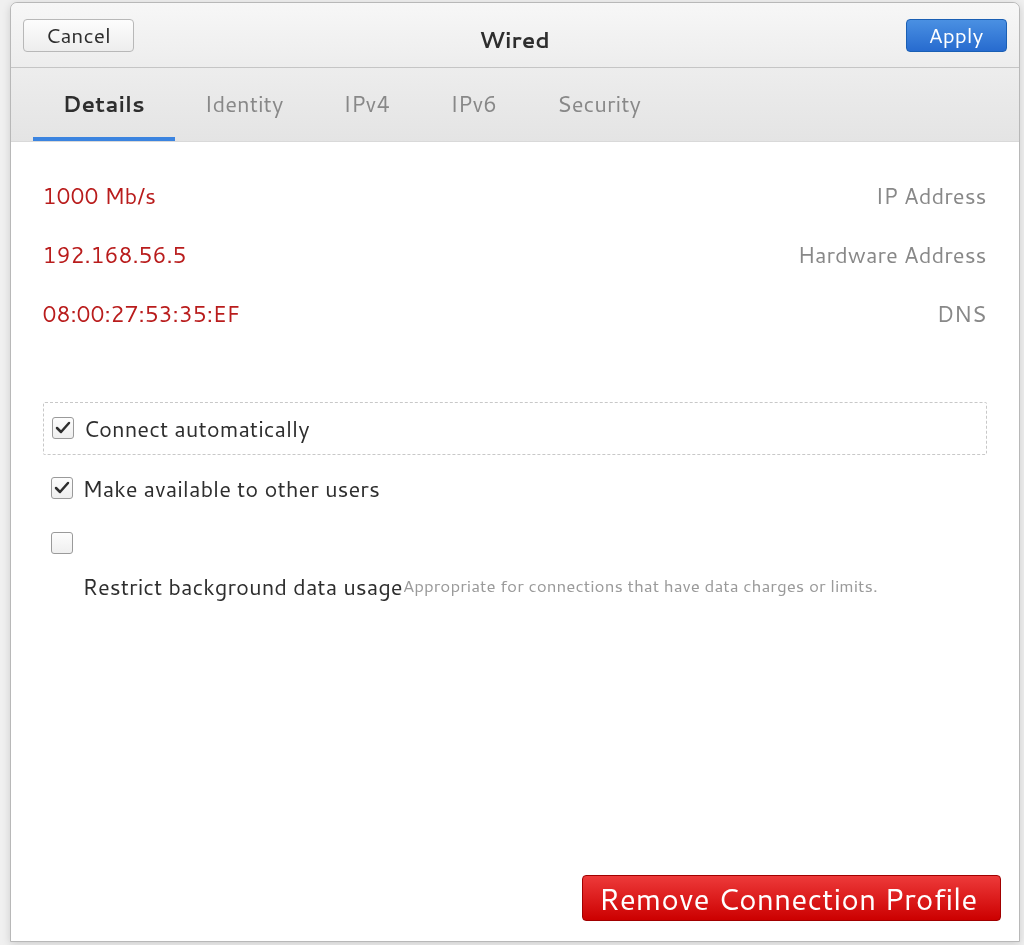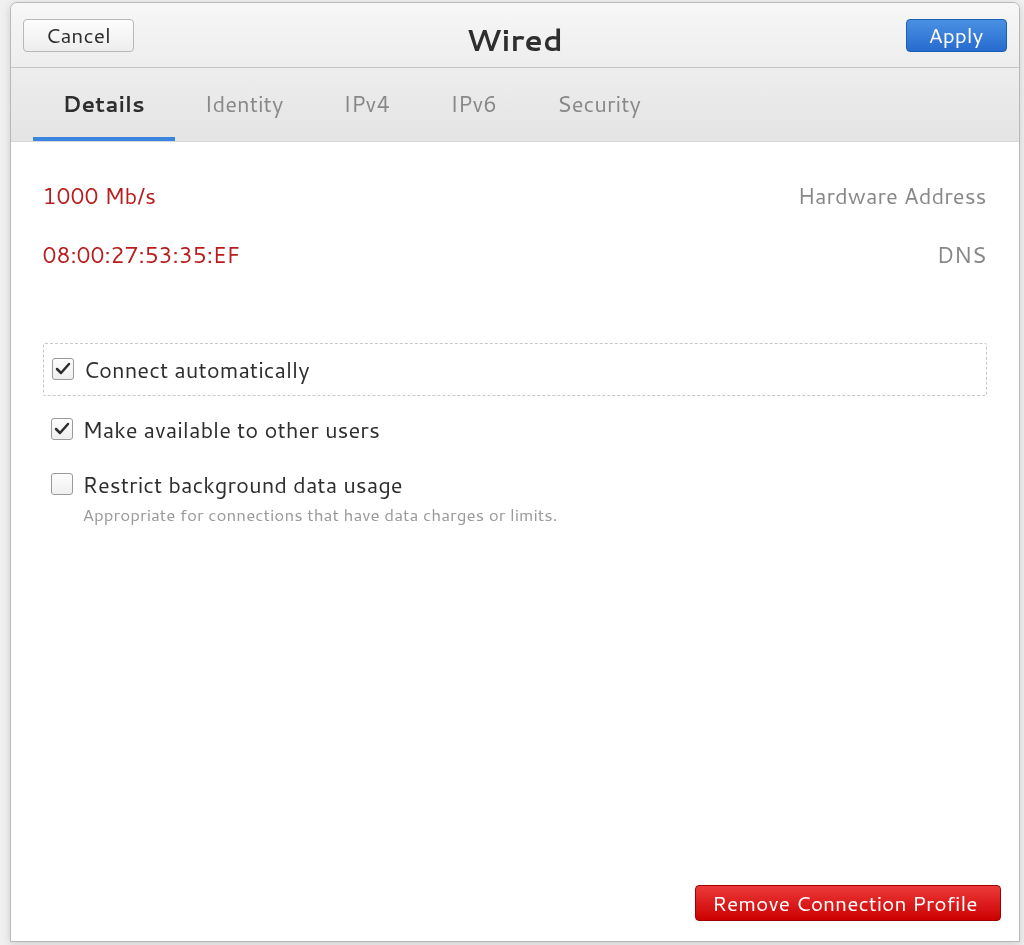--- a/index.html
+++ b/index.html
@@ -38,21 +38,21 @@
       padding: 0 12px;
       position: relative;
       border-radius: 6px 6px 0 0;
     }
     .header-title {
       position: absolute;
       left: 0;
       right: 0;
       text-align: center;
       font-weight: bold;
-      font-size: 30px;
+      font-size: 22px;
       color: #2e2e2e;
       pointer-events: none;
       margin-top: 8px;
     }
     .btn {
       height: 33px;
       padding: 0 22px;
       border-radius: 4px;
       border: 1px solid #b8b8b8;
       background: linear-gradient(#fdfdfd, #ededed);
@@ -66,22 +66,22 @@
     .btn.primary {
       border: 1px solid #1a5fb4;
       background: linear-gradient(#4a90e2, #276bcf);
       color: #ffffff;
       text-align: right;
     }
     .btn.destructive {
       border: 1px solid #a10000;
       background: linear-gradient(#ed3a3a, #cc0000);
       color: #ffffff;
-      height: 36px;
-      font-size: 21px;
+      height: 46px;
+      font-size: 30px;
       padding-left: 16px;
     }
     .spacer {
       flex: 1;
     }
     .tabbar {
       display: flex;
       background: linear-gradient(#ededed, #e4e4e4);
       border-bottom: 1px solid #d9d9d9;
       padding-left: 22px;
@@ -156,21 +156,22 @@
       color: #2e2e2e;
     }
     .opt-sublabel {
       font-size: 17px;
       color: #9a9a9a;
       display: block;
       margin-top: 2px;
     }
     .opt-text {
       display: flex;
-      flex-direction: column;
+      flex-direction: row;
+      margin-top: 43px;
     }
     .footer {
       position: absolute;
       bottom: 20px;
       right: 18px;
     }
   </style>
 </head>
 <body>
 
@@ -188,20 +189,22 @@
     <div class="tab">Identity</div>
     <div class="tab">IPv4</div>
     <div class="tab">IPv6</div>
     <div class="tab">Security</div>
   </div>
 
   <div class="content">
     <div class="details-grid">
       <div class="row-value">1000 Mb/s</div>
 
+      <div class="row-label">IP Address</div>
+      <div class="row-value">192.168.56.5</div>
 
       <div class="row-label">Hardware Address</div>
       <div class="row-value">08:00:27:53:35:EF</div>
 
       <div class="row-label">DNS</div>
       <div class="row-value"></div>
     </div>
 
     <div class="options">
       <div class="opt dashed">

